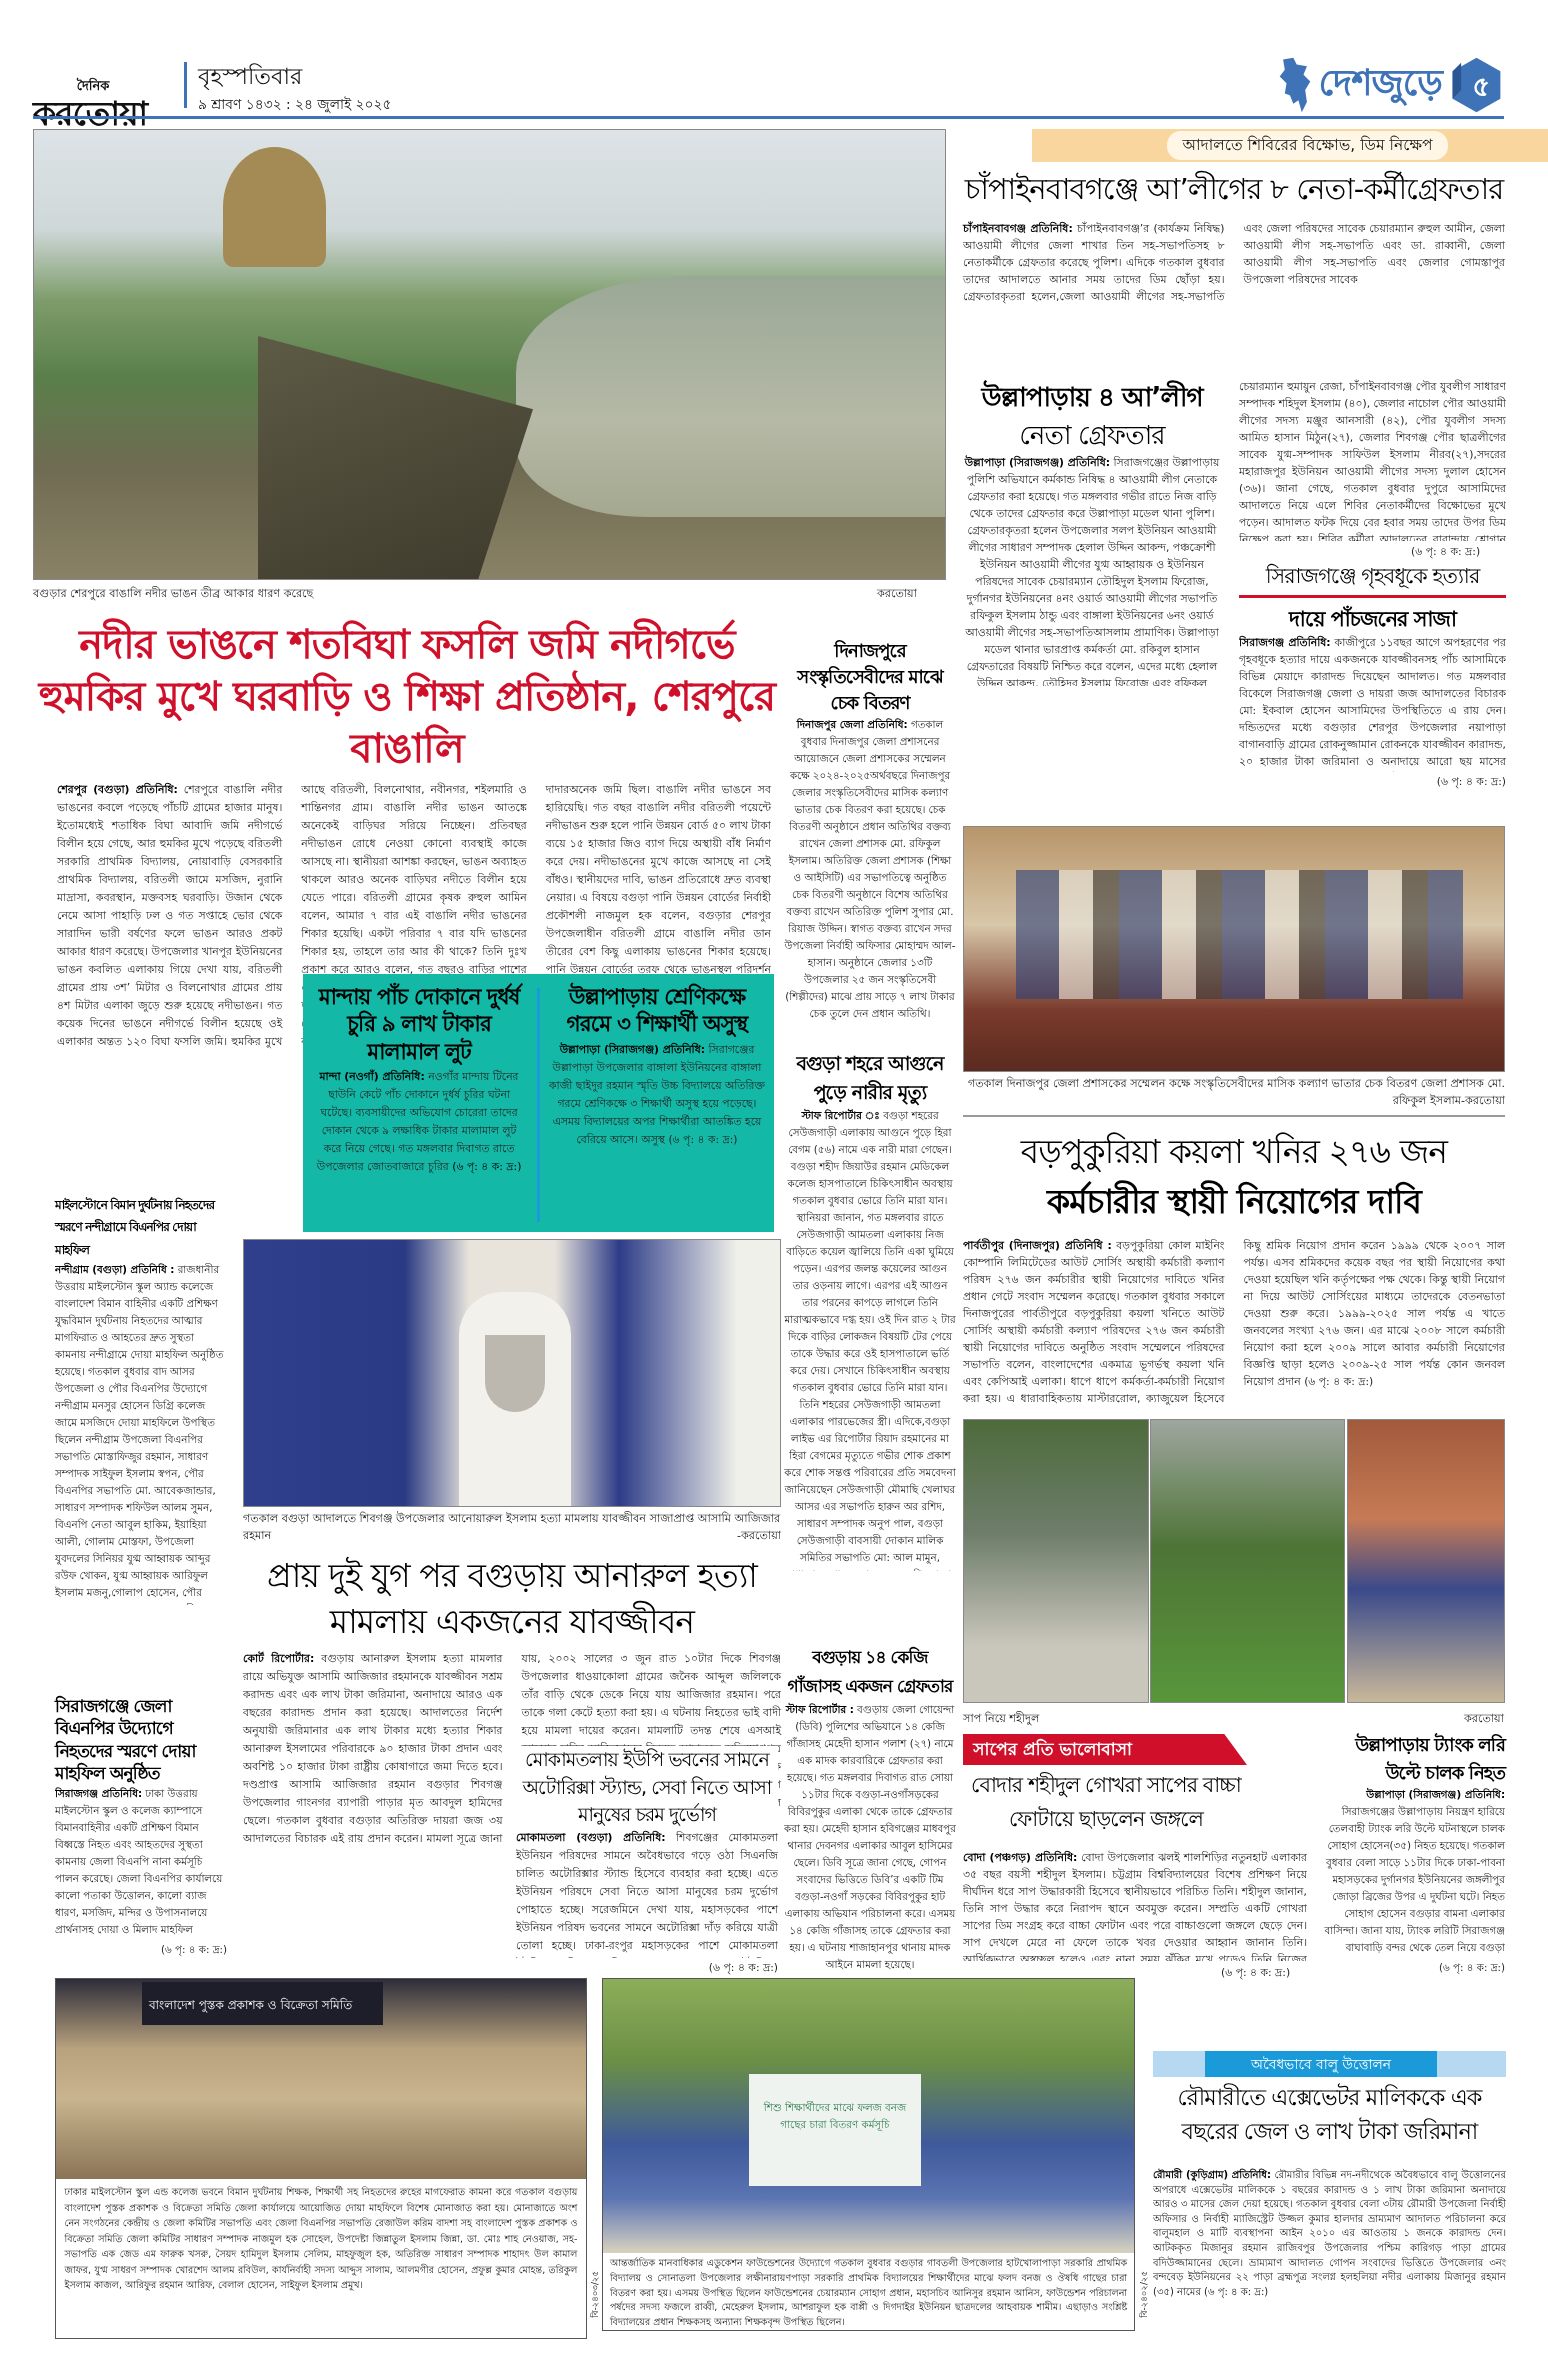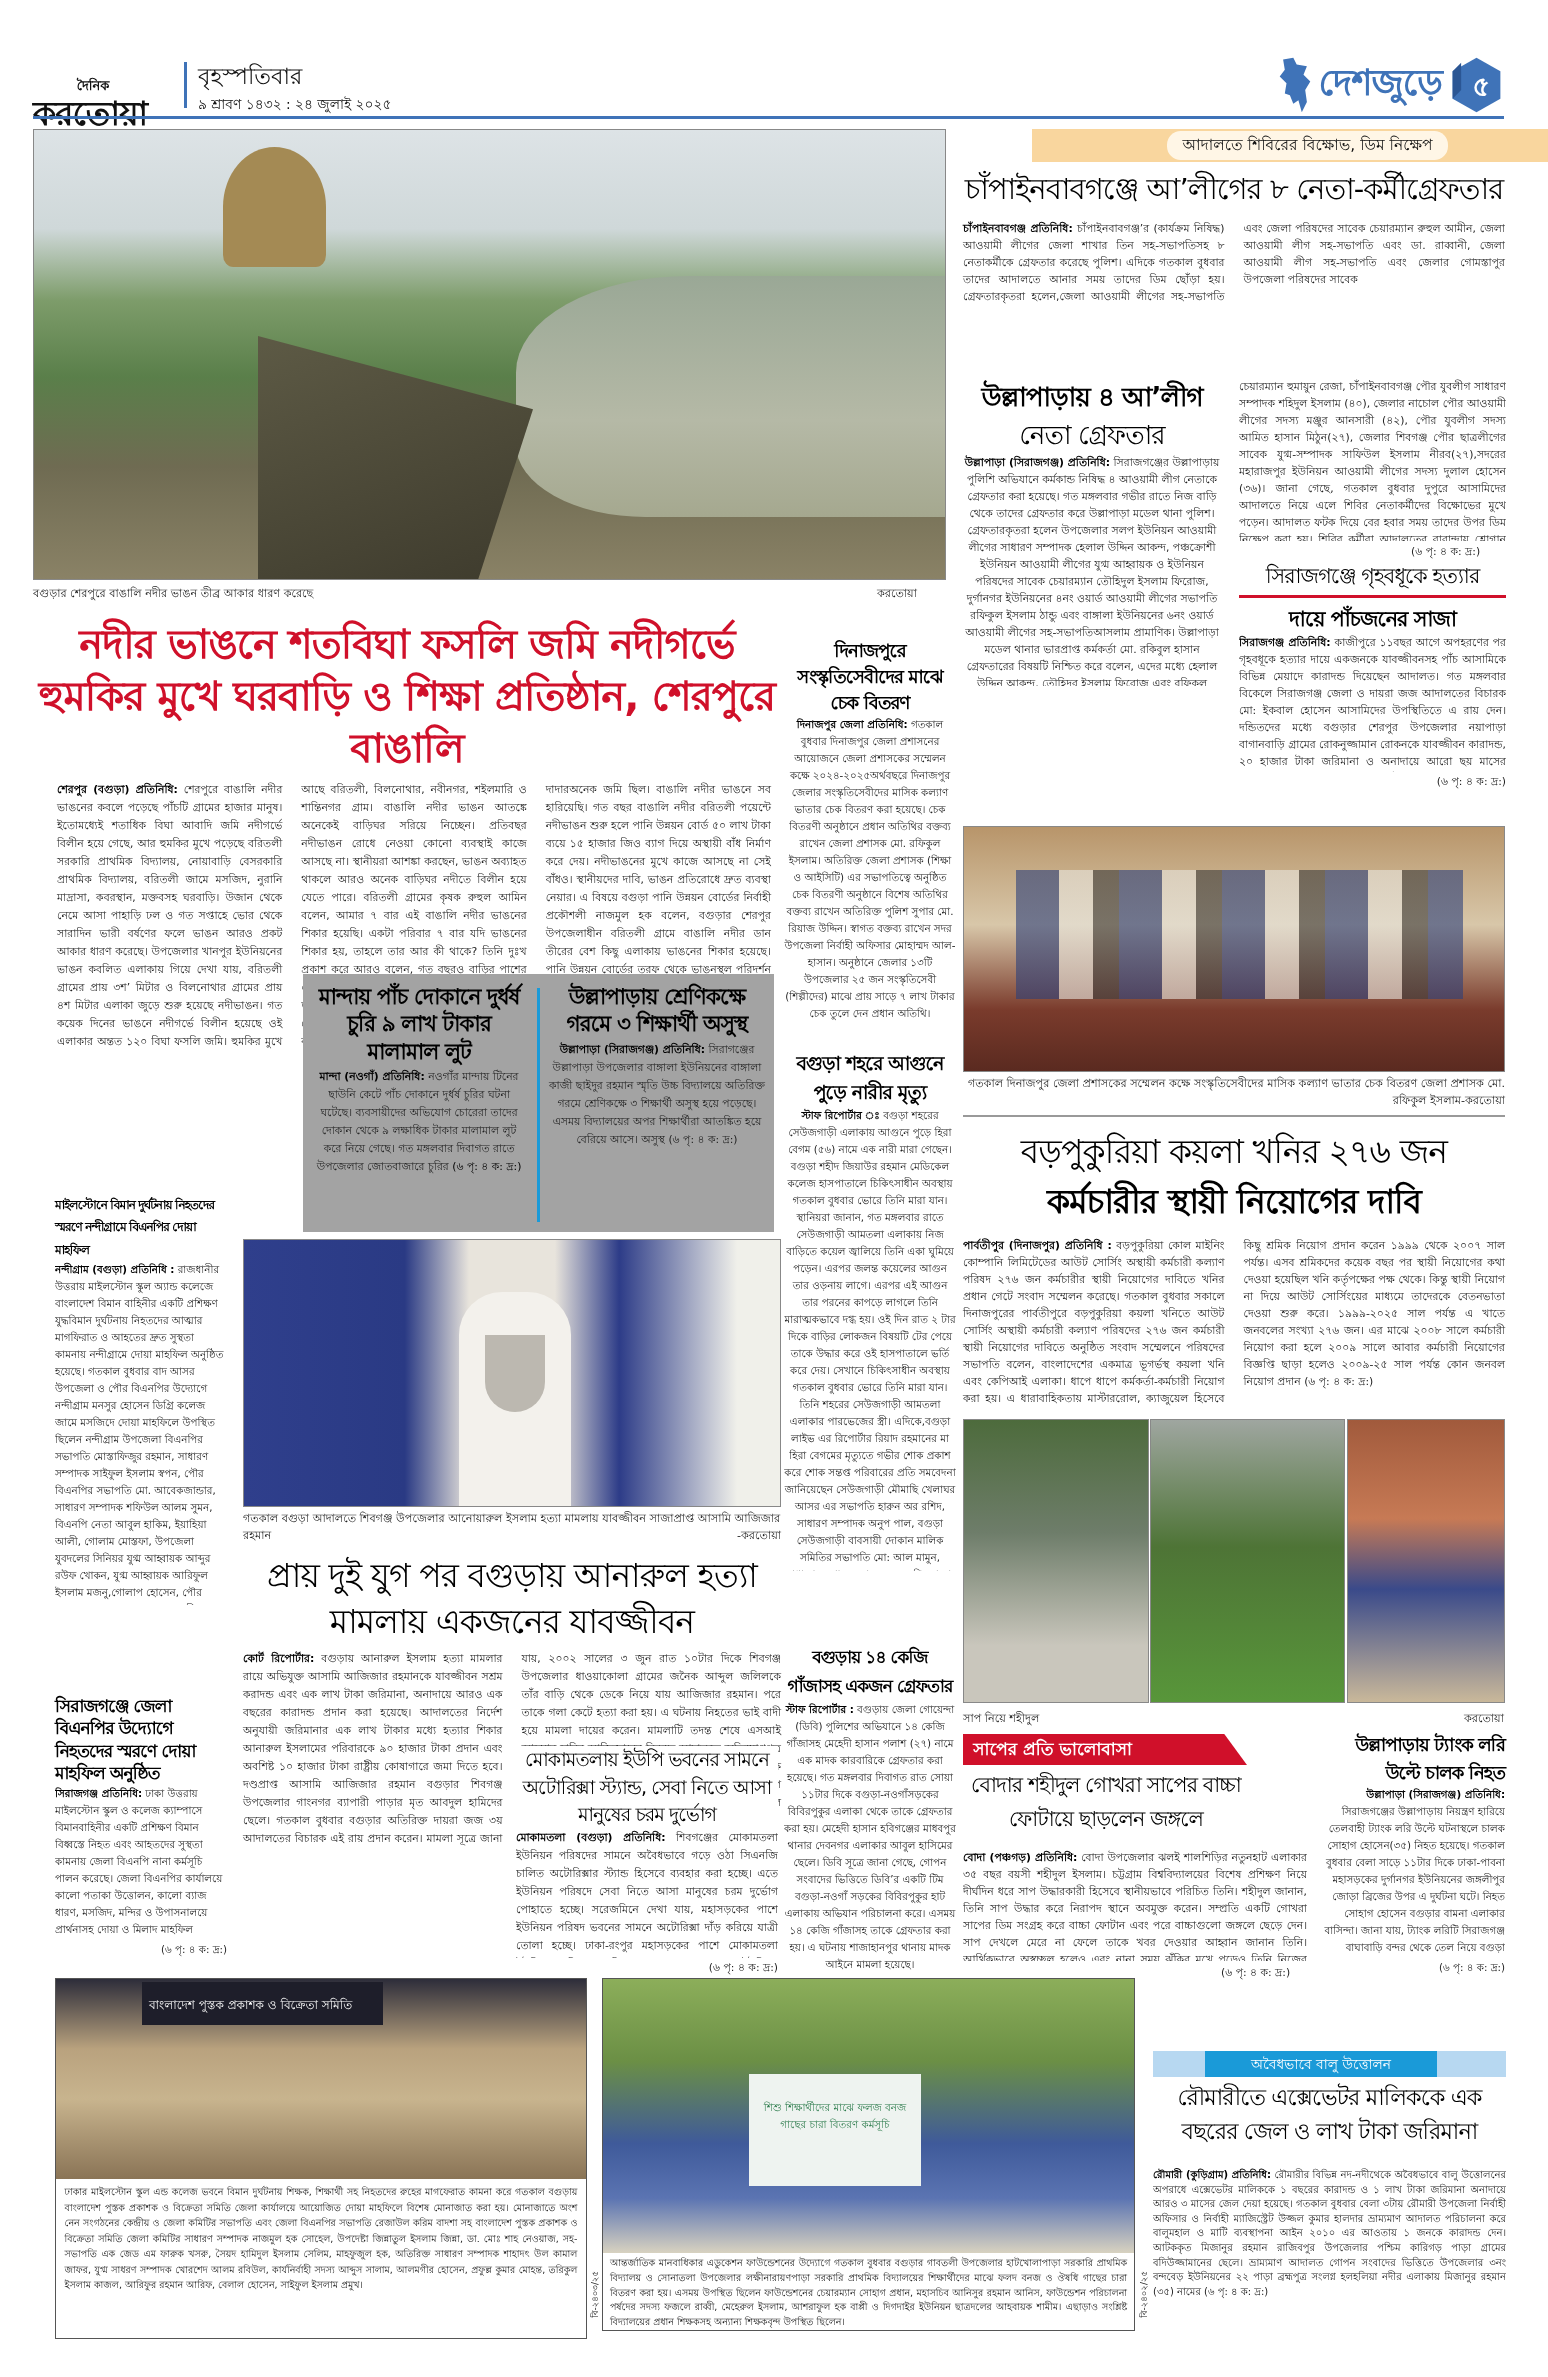--- a/index.html
+++ b/index.html
@@ -52,21 +52,21 @@
 <div class="abs" style="left:33px;top:618px;width:748px;">
   <div class="hl" style="font-size:40px;color:#d0102a;line-height:52px;">নদীর ভাঙনে শতবিঘা ফসলি জমি নদীগর্ভে</div>
   <div class="hl" style="font-size:40px;color:#d0102a;line-height:52px;">হুমকির মুখে ঘরবাড়ি ও শিক্ষা প্রতিষ্ঠান, শেরপুরে বাঙালি</div>
 </div>
 
 <div class="abs body-text cols3" style="left:57px;top:781px;width:714px;height:387px;font-size:10.8px;line-height:18px;">
   <b>শেরপুর (বগুড়া) প্রতিনিধি:</b>
   <span>শেরপুরে বাঙালি নদীর ভাঙনের কবলে পড়েছে পাঁচটি গ্রামের হাজার মানুষ। ইতোমধ্যেই শতাধিক বিঘা আবাদি জমি নদীগর্ভে বিলীন হয়ে গেছে, আর হুমকির মুখে পড়েছে বরিতলী সরকারি প্রাথমিক বিদ্যালয়, নোয়াবাড়ি বেসরকারি প্রাথমিক বিদ্যালয়, বরিতলী জামে মসজিদ, নুরানি মাদ্রাসা, কবরস্থান, মক্তবসহ ঘরবাড়ি। উজান থেকে নেমে আসা পাহাড়ি ঢল ও গত সপ্তাহে ভোর থেকে সারাদিন ভারী বর্ষণের ফলে ভাঙন আরও প্রকট আকার ধারণ করেছে। উপজেলার খানপুর ইউনিয়নের ভাঙন কবলিত এলাকায় গিয়ে দেখা যায়, বরিতলী গ্রামের প্রায় ৩শ’ মিটার ও বিলনোথার গ্রামের প্রায় ৪শ মিটার এলাকা জুড়ে শুরু হয়েছে নদীভাঙন। গত কয়েক দিনের ভাঙনে নদীগর্ভে বিলীন হয়েছে ওই এলাকার অন্তত ১২০ বিঘা ফসলি জমি। হুমকির মুখে আছে বরিতলী, বিলনোথার, নবীনগর, শইলমারি ও শান্তিনগর গ্রাম। বাঙালি নদীর ভাঙন আতঙ্কে অনেকেই বাড়িঘর সরিয়ে নিচ্ছেন। প্রতিবছর নদীভাঙন রোধে নেওয়া কোনো ব্যবস্থাই কাজে আসছে না। স্থানীয়রা আশঙ্কা করছেন, ভাঙন অব্যাহত থাকলে আরও অনেক বাড়িঘর নদীতে বিলীন হয়ে যেতে পারে। বরিতলী গ্রামের কৃষক রুহুল আমিন বলেন, আমার ৭ বার এই বাঙালি নদীর ভাঙনের শিকার হয়েছি। একটা পরিবার ৭ বার যদি ভাঙনের শিকার হয়, তাহলে তার আর কী থাকে? তিনি দুঃখ প্রকাশ করে আরও বলেন, গত বছরও বাড়ির পাশের ৫ বিঘা জমি নদীগর্ভে বিলীন হয়ে গেছে। এবারও ভাঙন শুরু হয়েছে। এখন দেখছি, আমার মাথা গোঁজার ঠাঁই বাড়িটিও চলে যাবে। বিলনোথার গ্রামের বাসিন্দা হোসেন আলী বলেন, একসময়ে বাপ-দাদারঅনেক জমি ছিল। বাঙালি নদীর ভাঙনে সব হারিয়েছি। গত বছর বাঙালি নদীর বরিতলী পয়েন্টে নদীভাঙন শুরু হলে পানি উন্নয়ন বোর্ড ৫০ লাখ টাকা ব্যয়ে ১৫ হাজার জিও ব্যাগ দিয়ে অস্থায়ী বাঁধ নির্মাণ করে দেয়। নদীভাঙনের মুখে কাজে আসছে না সেই বাঁধও। স্থানীয়দের দাবি, ভাঙন প্রতিরোধে দ্রুত ব্যবস্থা নেয়ার। এ বিষয়ে বগুড়া পানি উন্নয়ন বোর্ডের নির্বাহী প্রকৌশলী নাজমুল হক বলেন, বগুড়ার শেরপুর উপজেলাধীন বরিতলী গ্রামে বাঙালি নদীর ডান তীরের বেশ কিছু এলাকায় ভাঙনের শিকার হয়েছে। পানি উন্নয়ন বোর্ডের তরফ থেকে ভাঙনস্থল পরিদর্শন করা হয়েছে। পরিদর্শন শেষে দেখা গেছে, এই দেড়শ মিটার কাজ বাস্তবায়ন করতে ৫০ লাখ টাকার মতো ব্যয় হবে। বরাদ্দ পেলে দ্রুতই কাজ শুরু করবো।</span>
 </div>
 
-<div class="abs" style="left:303px;top:974px;width:471px;height:258px;background:#a3a3a3;padding-left:28px;">
+<div class="abs" style="left:303px;top:974px;width:471px;height:258px;background:#14b8a6;padding-left:28px;">
   <div class="abs" style="left:8.6px;top:8.6px;width:215px;">
     <div class="hl" style="font-size:21.5px;line-height:27.5px;">মান্দায় পাঁচ দোকানে দুর্ধর্ষ চুরি ৯ লাখ টাকার মালামাল লুট</div>
     <div class="body-text center" style="font-size:10.8px;line-height:18px;margin-top:3.4px;">
       <b>মান্দা (নওগাঁ) প্রতিনিধি:</b>
       <span>নওগাঁর মান্দায় টিনের ছাউনি কেটে পাঁচ দোকানে দুর্ধর্ষ চুরির ঘটনা ঘটেছে। ব্যবসায়ীদের অভিযোগ চোরেরা তাদের দোকান থেকে ৯ লক্ষাধিক টাকার মালামাল লুট করে নিয়ে গেছে। গত মঙ্গলবার দিবাগত রাতে উপজেলার জোতবাজারে চুরির</span>
       <span style="color:#000;">(৬ পৃ: ৪ ক: দ্র:)</span>
     </div>
   </div>
   <div class="abs" style="left:234px;top:13.8px;width:2.6px;height:234px;background:#1a9ad8;"></div>
   <div class="abs" style="left:244px;top:8.6px;width:220px;">

